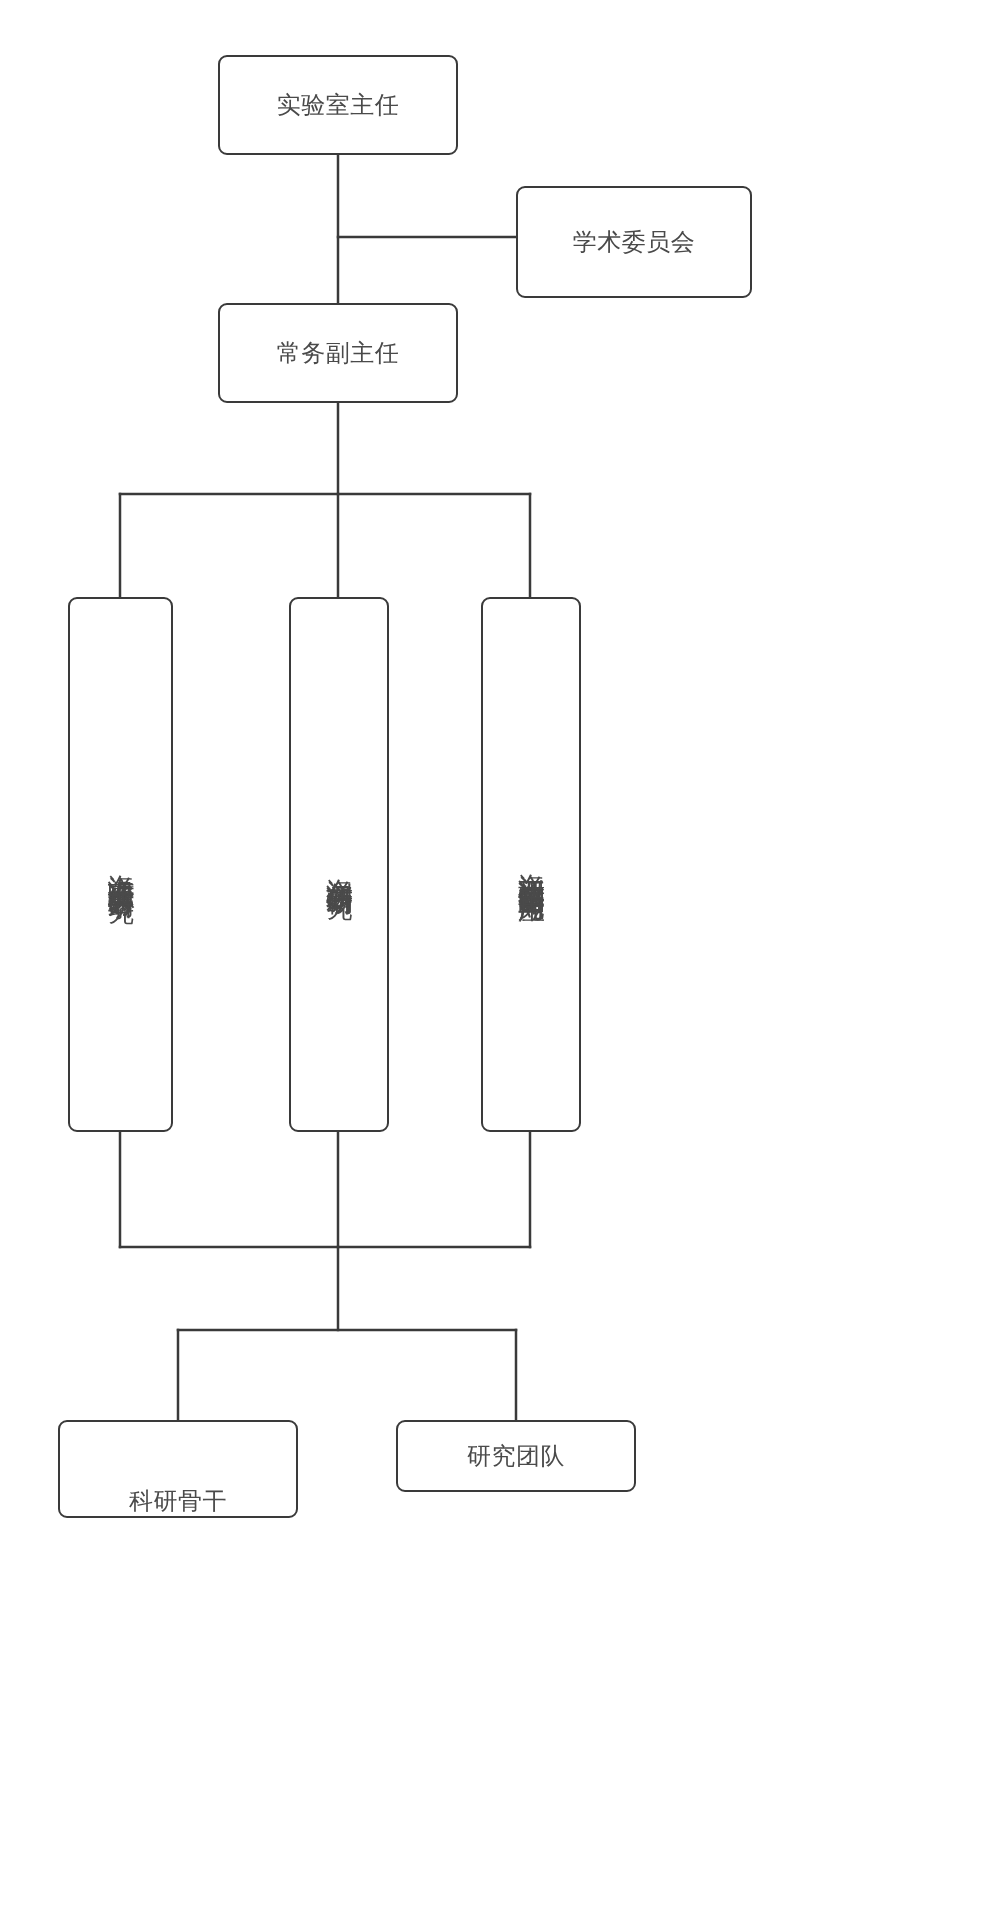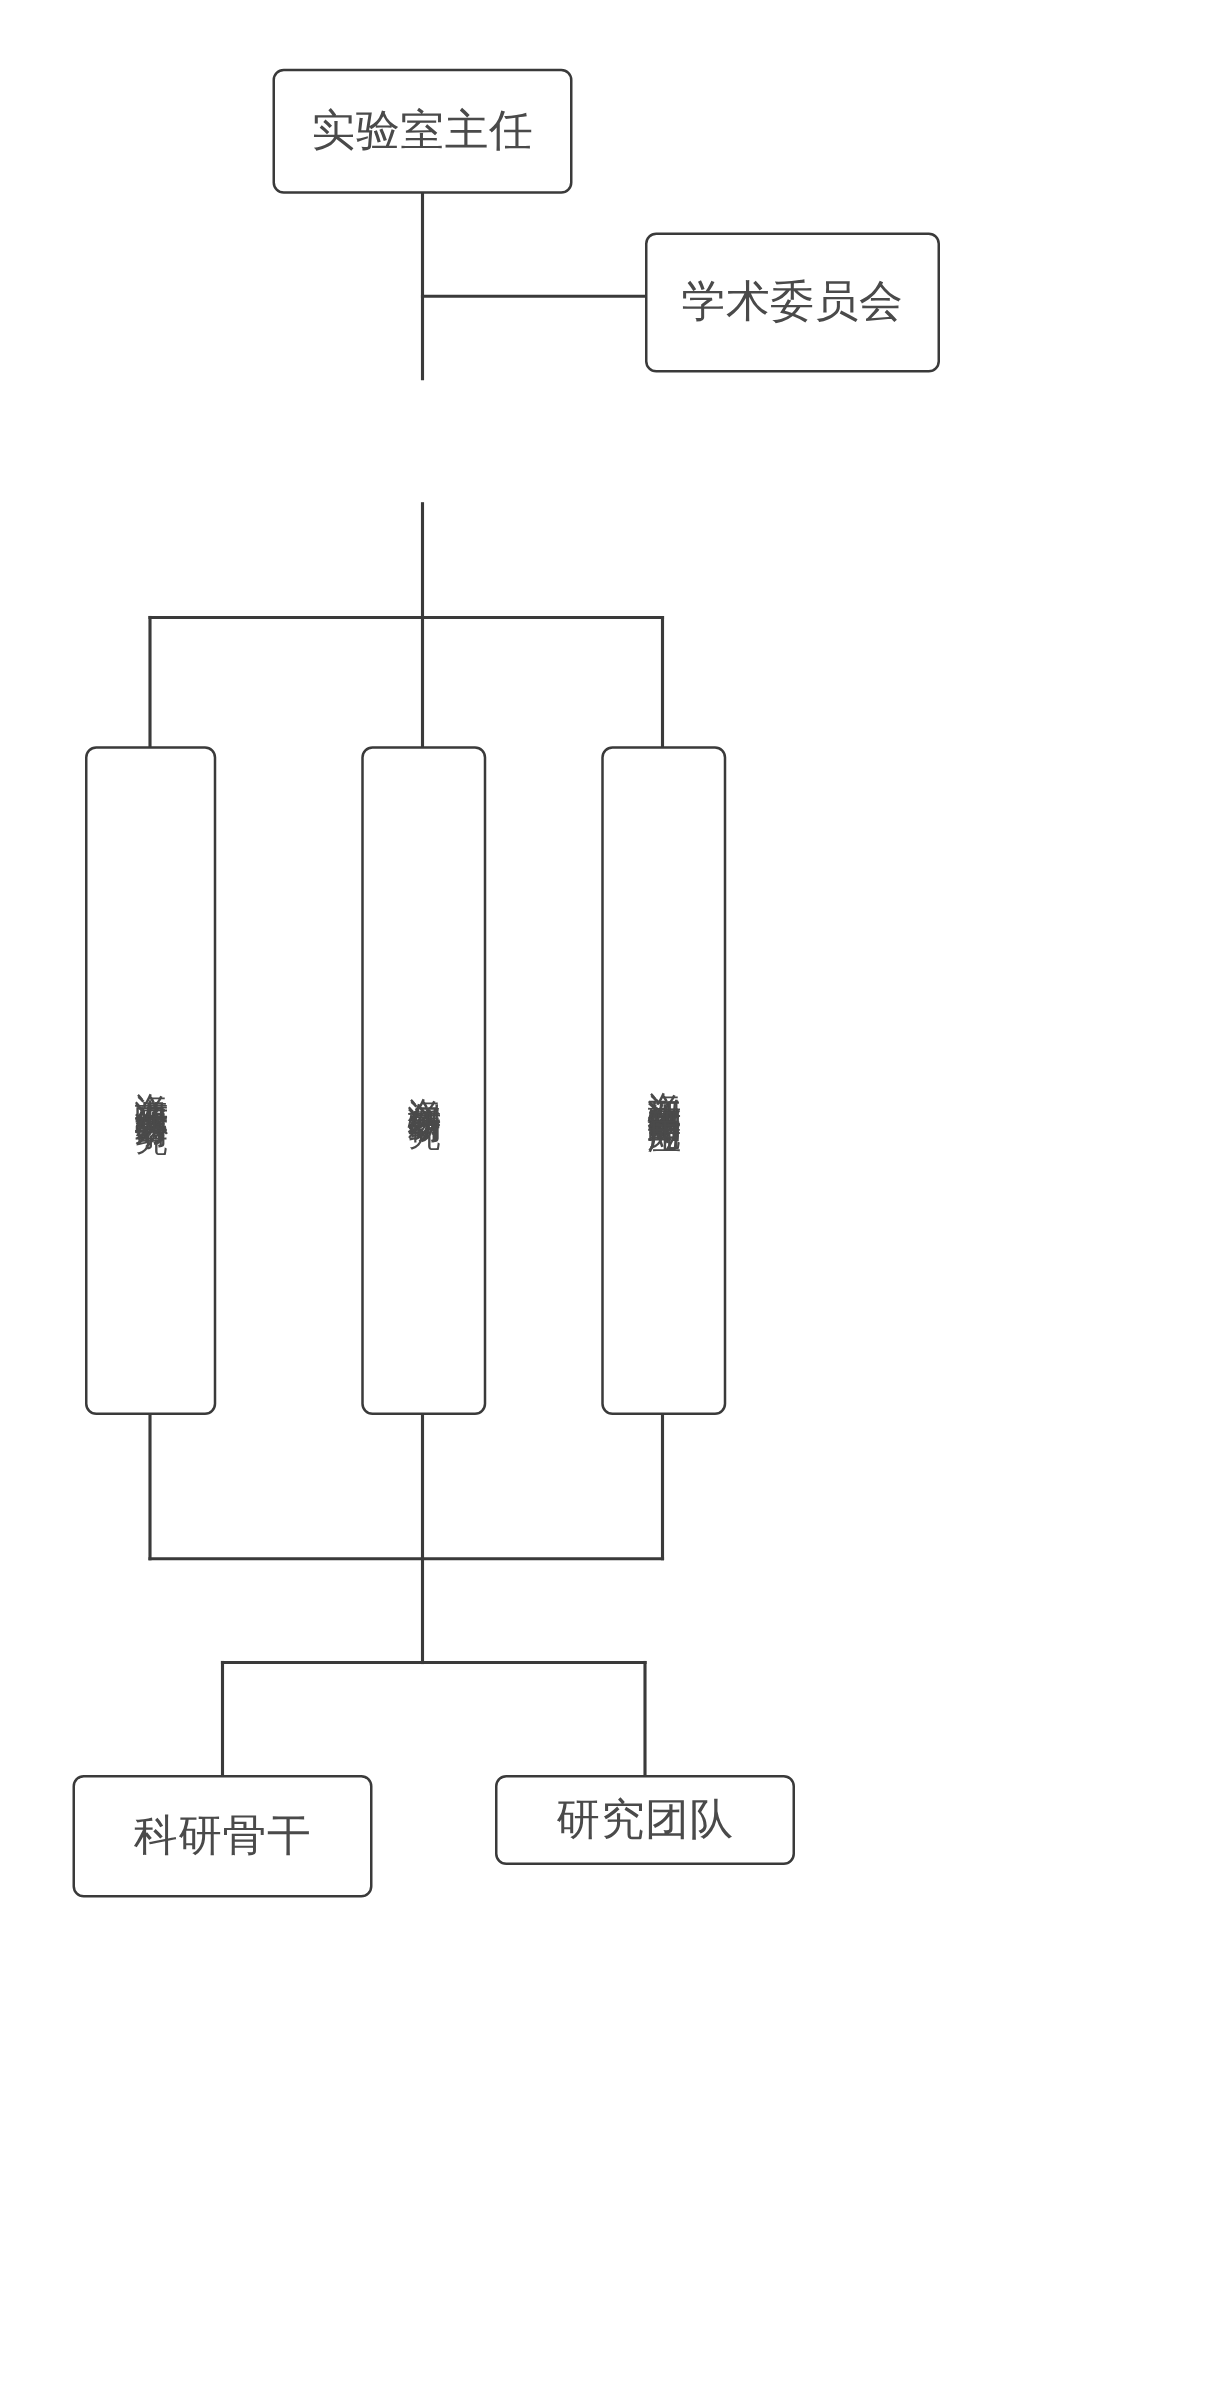--- a/index.html
+++ b/index.html
@@ -38,21 +38,21 @@
     z-index: 2;
   }
   .node-label {
     display: block;
     text-align: center;
     color: #4a4a4a;
     letter-spacing: 0.5px;
   }
   
   .node.h .node-label {
-    font-size: 35px;
+    font-size: 24px;
     line-height: 1.2;
     white-space: nowrap;
   }
   
   .node.v {
     writing-mode: vertical-rl;
     text-orientation: upright;
   }
   .node.v .node-label {
     writing-mode: vertical-rl;
@@ -65,21 +65,21 @@
 
   
   #node-director      { left: 218px; top:  55px; width: 240px; height: 100px; }
   #node-committee     { left: 516px; top: 186px; width: 236px; height: 112px; }
   #node-deputy        { left: 218px; top: 303px; width: 240px; height: 100px; }
 
   #node-div-1         { left:  68px; top: 597px; width: 105px; height: 535px; }
   #node-div-2         { left: 289px; top: 597px; width: 100px; height: 535px; }
   #node-div-3         { left: 481px; top: 597px; width: 100px; height: 535px; }
 
-  #node-backbone      { left:  58px; top:1420px; width: 240px; height:  98px; }
+  #node-backbone      { left:  58px; top:1420px; width: 240px; height:  98px; align-items: flex-end; }
   #node-team          { left: 396px; top:1420px; width: 240px; height:  72px; }
 </style>
 </head>
 <body>
 
 <div id="chart-root">
 
   <svg class="edges" viewBox="0 0 983 1925" width="983" height="1925">
     <g fill="none" stroke="#3a3a3a" stroke-width="2.5" stroke-linecap="square">
 
@@ -106,20 +106,23 @@
   </svg>
 
   <div class="node h" id="node-director">
     <span class="node-label">实验室主任</span>
   </div>
 
   <div class="node h" id="node-committee">
     <span class="node-label">学术委员会</span>
   </div>
 
+  <div class="node h" id="node-deputy">
+    <span class="node-label">常务副主任</span>
+  </div>
 
   <div class="node v" id="node-div-1">
     <span class="node-label">海洋中药资源与方药学研究</span>
   </div>
 
   <div class="node v" id="node-div-2">
     <span class="node-label">海洋创新药物研究</span>
   </div>
 
   <div class="node v" id="node-div-3">

